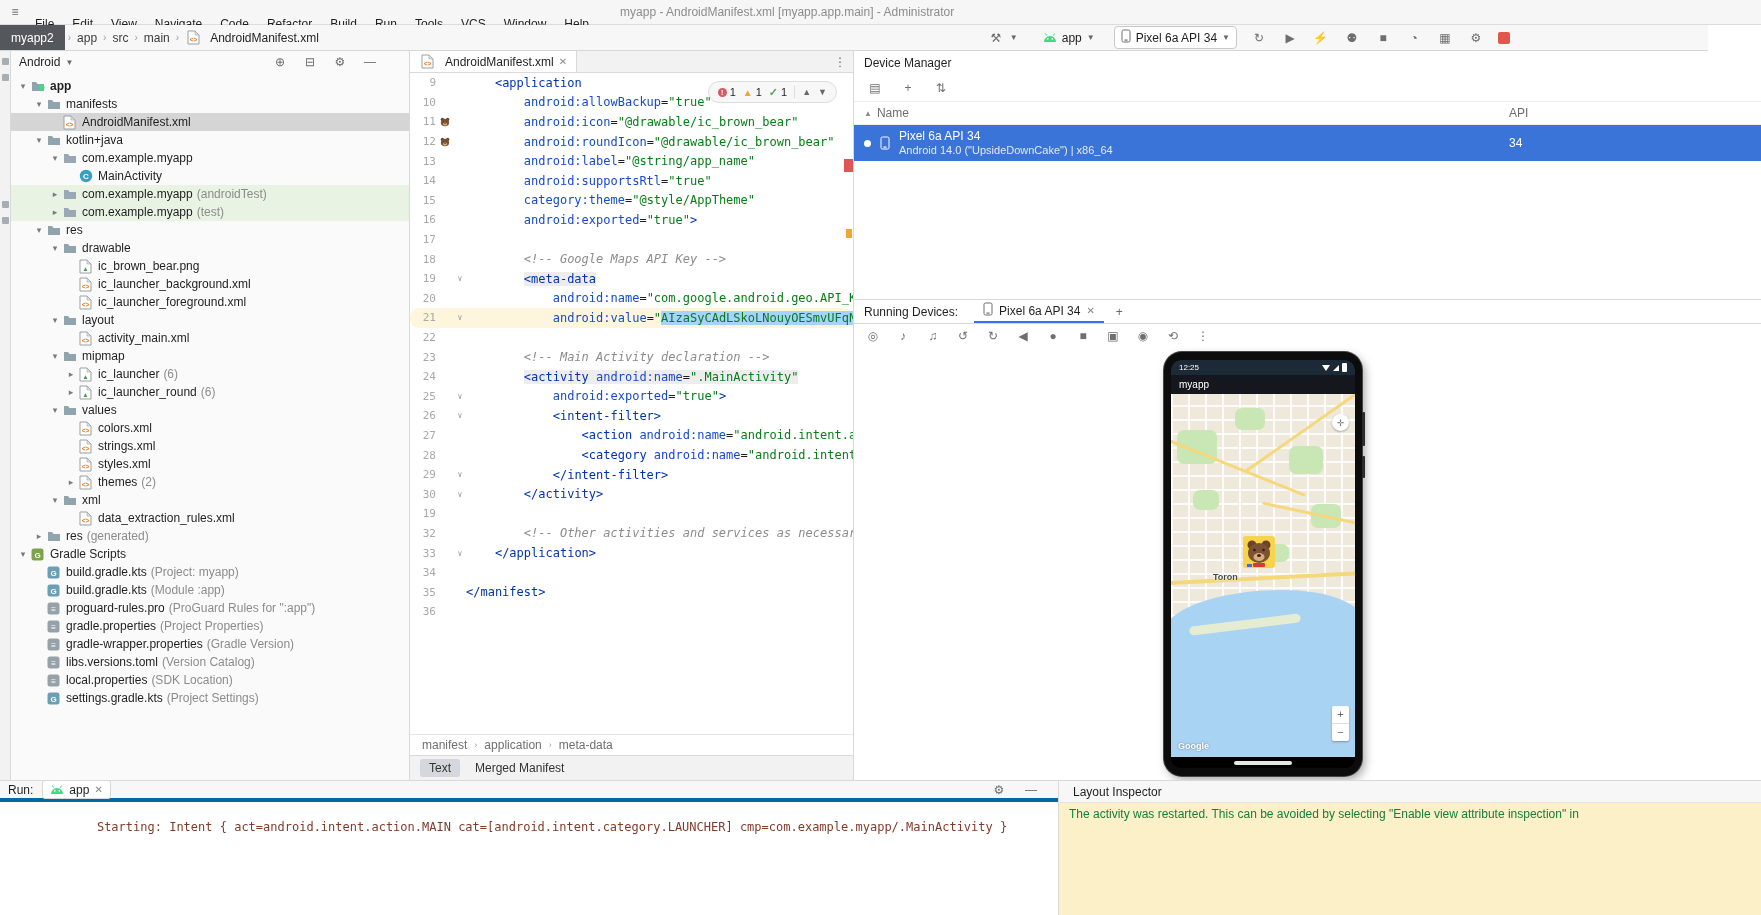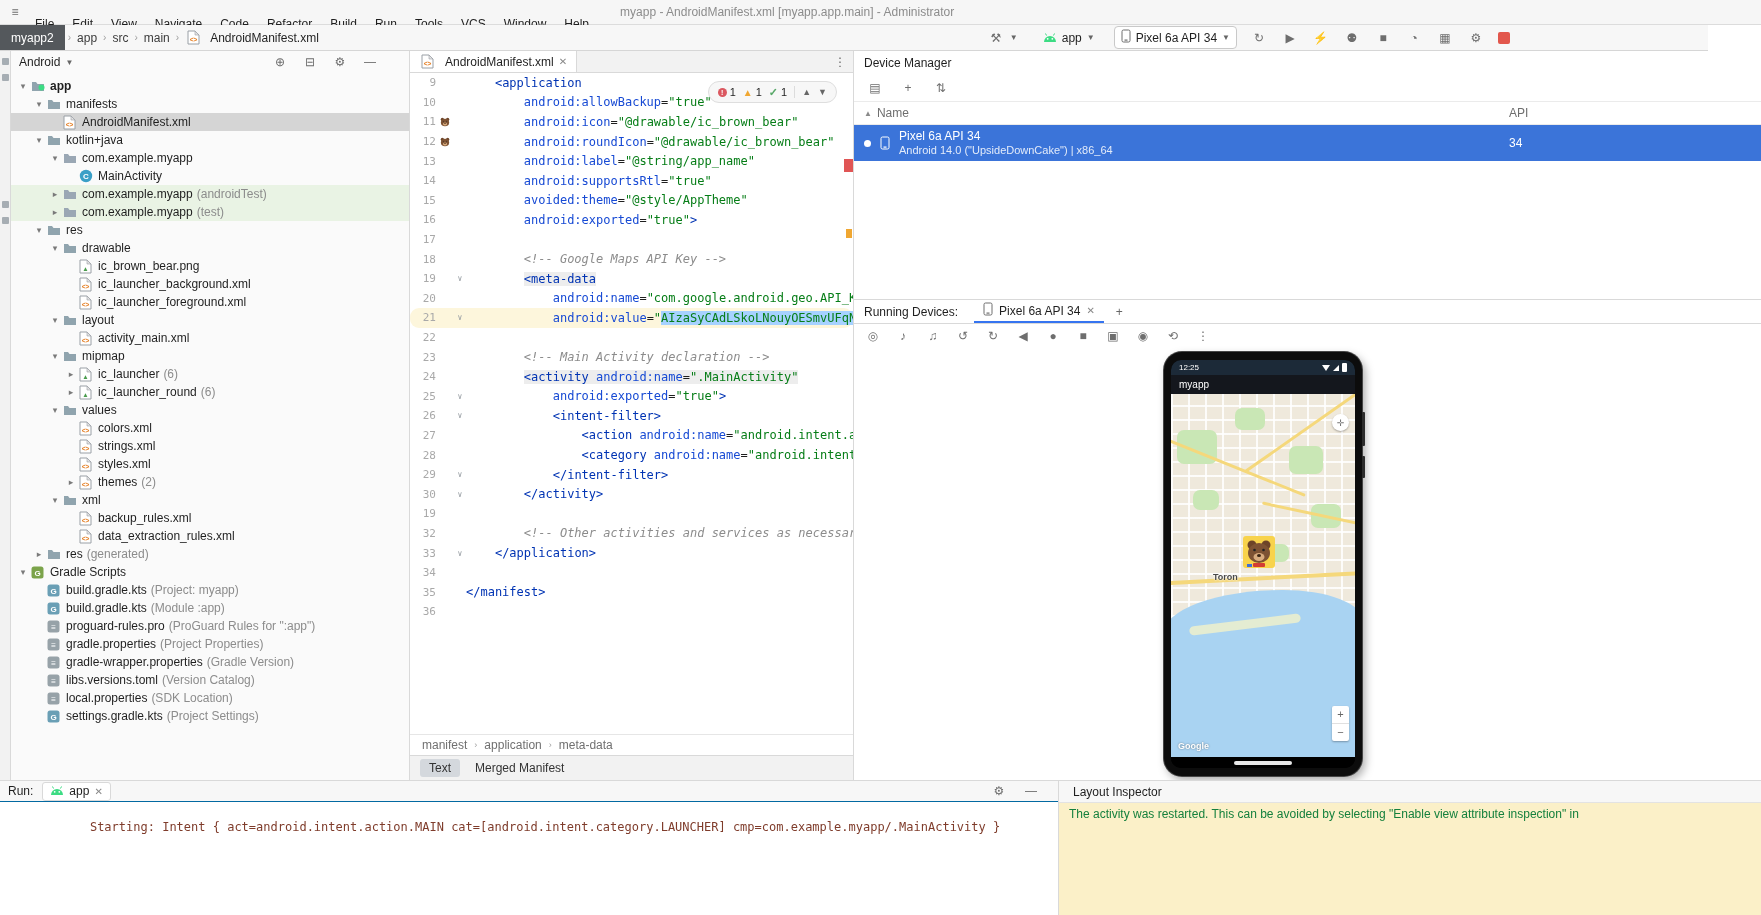--- a/index.html
+++ b/index.html
@@ -131,26 +131,26 @@
          color:#777;font-size:9px;z-index:2;}
   .zoom{position:absolute;right:6px;top:312px;width:17px;background:#fff;border-radius:2px;
         box-shadow:0 1px 2px rgba(0,0,0,.3);z-index:2;text-align:center;color:#666;font-size:11px;line-height:17px;}
   .zoom div+div{border-top:1px solid #e0e0e0;}
   .gmlogo{position:absolute;left:7px;bottom:6px;color:#fff;font-size:9px;font-weight:bold;
           text-shadow:0 0 2px rgba(0,0,0,.45);z-index:2;}
   .navstrip{height:11px;background:#000;display:flex;align-items:center;justify-content:center;flex:none;}
   .pill{width:58px;height:4px;background:#e8e8e8;border-radius:2px;}
   
   .bottom{left:0;top:780px;width:1761px;height:135px;border-top:1px solid #d9d9d9;box-sizing:border-box;}
-  .run-header{position:absolute;left:0;top:0;width:1058px;height:21px;background:#f7f7f7;border-bottom:1px solid #0369a1;
+  .run-header{position:absolute;left:0;top:0;width:1058px;height:21px;background:#f7f7f7;border-bottom:4px solid #0369a1;
               display:flex;align-items:center;padding:0 8px;gap:9px;box-sizing:border-box;}
   .run-tab{display:flex;align-items:center;gap:5px;background:#fff;border:1px solid #d9d9d9;border-radius:3px;
            height:17px;padding:0 7px;}
   .run-right{margin-left:auto;display:flex;gap:14px;color:#6e6e6e;padding-right:10px;}
-  .console{position:absolute;left:5px;top:21px;width:1058px;height:113px;background:#fff;
+  .console{position:absolute;left:12px;top:21px;width:1058px;height:113px;background:#fff;
            font-family:"DejaVu Sans Mono",monospace;font-size:12px;color:#7f3c2b;padding:4px 25px 0 56px;
            box-sizing:border-box;white-space:pre;overflow:hidden;}
   .li-panel{position:absolute;left:1058px;top:0;width:703px;height:134px;border-left:1px solid #d9d9d9;box-sizing:border-box;}
   .li-header{height:21px;background:#f7f7f7;border-bottom:1px solid #e3e3e3;display:flex;align-items:center;padding:0 14px;}
   .li-banner{height:113px;background:#fbf0c8;padding:4px 10px;box-sizing:border-box;color:#15803d;}
 </style>
 </head>
 <body>
 
 <div class="abs menubar">
@@ -497,31 +497,20 @@
       </div>
       <div class="trow" style="padding-left: 54px;">
         <span class="chev"></span>
         <span class="ticon">
           <svg width="13" height="15" viewBox="0 0 13 15">
             <path d="M1 1 h7 l4 4 v9 H1 z" fill="#fff" stroke="#9aa0a6"></path>
             <path d="M8 1 l4 4 H8 z" fill="#e3e3e3" stroke="#9aa0a6" stroke-width=".6"></path>
             <text x="6.5" y="12" font-size="6.5" text-anchor="middle" fill="#e57f24" font-weight="bold">&lt;&gt;</text>
           </svg>
         </span>
-        <span class="tlabel">backup_rules.xml</span>
-      </div>
-      <div class="trow" style="padding-left: 54px;">
-        <span class="chev"></span>
-        <span class="ticon">
-          <svg width="13" height="15" viewBox="0 0 13 15">
-            <path d="M1 1 h7 l4 4 v9 H1 z" fill="#fff" stroke="#9aa0a6"></path>
-            <path d="M8 1 l4 4 H8 z" fill="#e3e3e3" stroke="#9aa0a6" stroke-width=".6"></path>
-            <text x="6.5" y="12" font-size="6.5" text-anchor="middle" fill="#e57f24" font-weight="bold">&lt;&gt;</text>
-          </svg>
-        </span>
         <span class="tlabel">data_extraction_rules.xml</span>
       </div>
       <div class="trow" style="padding-left: 22px;">
         <span class="chev">▸</span>
         <span class="ticon">
           <svg width="14" height="12" viewBox="0 0 14 12">
             <path d="M1 2 h4 l1.5 2 H13 v7 H1 z" fill="#90a4ae"></path>
           </svg>
         </span>
         <span class="tlabel">res</span>
@@ -698,21 +687,21 @@
         <div class="code-line">
           <span class="ln">14</span>
           <span class="gicon"></span>
           <span class="gfold"></span>
           <span class="ltext"><span class="">        </span><span class="c-attr">android:supportsRtl</span><span class="c-pun">=</span><span class="c-val">"true"</span></span>
         </div>
         <div class="code-line">
           <span class="ln">15</span>
           <span class="gicon"></span>
           <span class="gfold"></span>
-          <span class="ltext"><span class="">        </span><span class="c-attr">avoided:theme</span><span class="c-pun">=</span><span class="c-val">"@style/AppTheme"</span></span>
+          <span class="ltext"><span class="">        </span><span class="c-attr">category:theme</span><span class="c-pun">=</span><span class="c-val">"@style/AppTheme"</span></span>
         </div>
         <div class="code-line">
           <span class="ln">16</span>
           <span class="gicon"></span>
           <span class="gfold"></span>
           <span class="ltext"><span class="">        </span><span class="c-attr">android:exported</span><span class="c-pun">=</span><span class="c-val">"true"</span><span class="c-tag">&gt;</span></span>
         </div>
         <div class="code-line">
           <span class="ln">17</span>
           <span class="gicon"></span>

